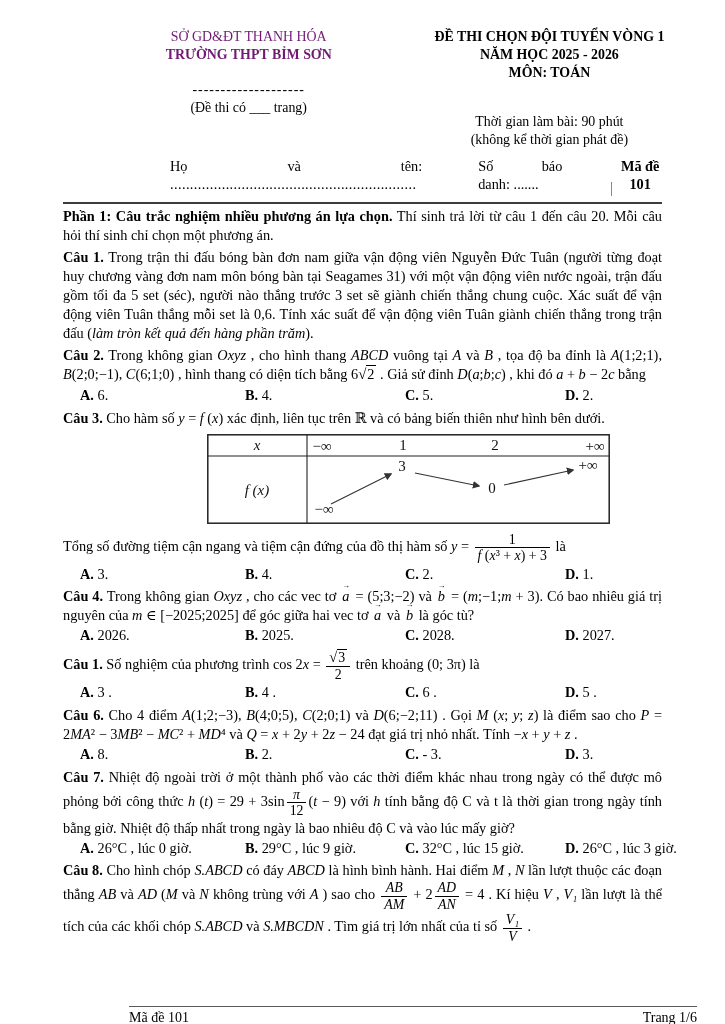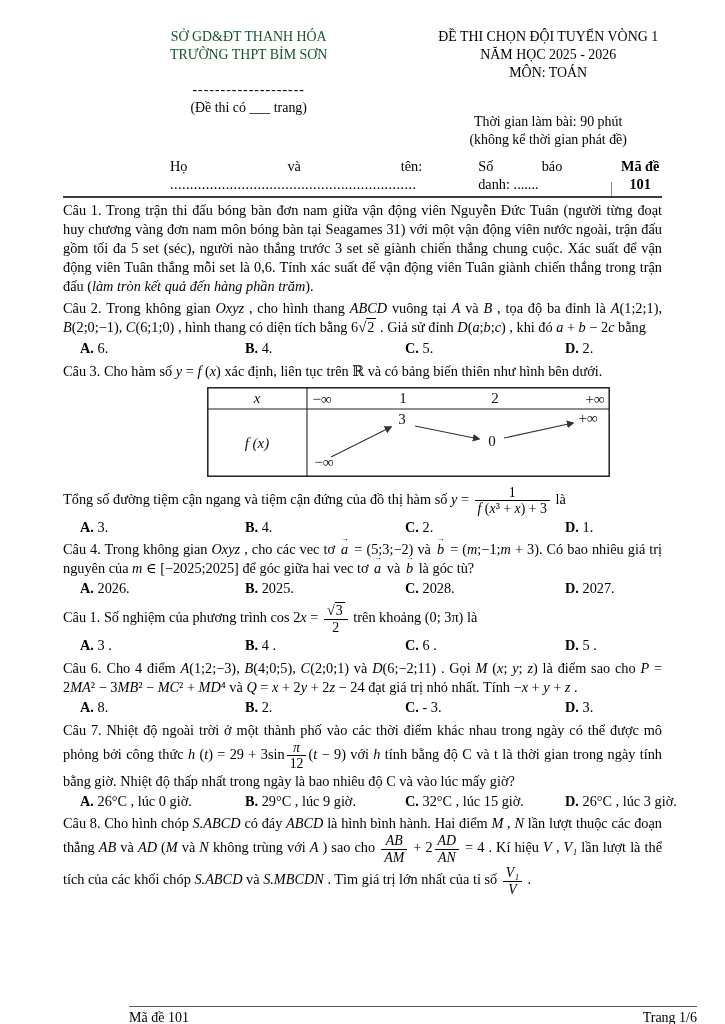--- a/index.html
+++ b/index.html
@@ -1,32 +1,32 @@
 <!DOCTYPE html>
 <html><head>
 <meta charset="utf-8">
 <style>
   html,body{margin:0;padding:0;}
   body{
     width:725px;height:1024px;overflow:hidden;position:relative;background:#ffffff;
     font-family:"Liberation Serif","DejaVu Serif",serif;font-size:14.3px;color:#000;
   }
   .page{position:relative;width:100%;height:100%;box-sizing:border-box;padding:28px 63px 0 63px;}
-  .b{font-weight:normal}
+  .b{font-weight:bold}
   .i{font-style:italic}
   
   .hdr{display:flex;font-size:13.9px;line-height:1.3;}
   .hl{flex:0 0 62%;text-align:center;}
   .hr2{flex:0 0 38%;text-align:center;white-space:nowrap;}
-  .red{color:#14532d;}
+  .red{color:#701a75;}
   .dashes{margin-top:17px;letter-spacing:1px;}
   .hnote{}
   .hr2 .gap{margin-top:31px;}
   
-  .srow{display:flex;align-items:flex-end;margin-top:9px;border-bottom:2px solid #3c3c3c;padding-bottom:2px;line-height:1.25;gap:42px;}
+  .srow{display:flex;align-items:flex-end;margin-top:9px;border-bottom:2px solid #3c3c3c;padding-bottom:8px;line-height:1.25;gap:42px;}
   .sc1{margin-left:107px;width:300px;}
   .sc2{margin-left:8px;width:120px;box-sizing:border-box;padding:0 14px 0 6px;}
   .sc3{width:52px;text-align:center;font-weight:bold;position:relative;}
   .sc3::before{content:"";position:absolute;left:-7px;bottom:-2px;height:14px;width:1px;background:#888;}
   .just{text-align:justify;text-align-last:justify;}
   .dots{white-space:nowrap;overflow:hidden;letter-spacing:.4px;}
   
   .para{margin:0;text-align:justify;line-height:1.33;}
   .part1{margin-top:3px;}
   .q{margin-top:3px;}
@@ -80,20 +80,21 @@
     <div class="sc2">
       <div class="just">Số báo</div>
       <div>danh: .......</div>
     </div>
     <div class="sc3">
       <div>Mã đề</div>
       <div>101</div>
     </div>
   </div>
 
+  <p class="para part1"><b>Phần 1: Câu trắc nghiệm nhiều phương án lựa chọn.</b><span> Thí sinh trả lời từ câu 1 đến câu 20. Mỗi câu hỏi thí sinh chỉ chọn một phương án.</span></p>
 
   <p class="para q"><span class="b">Câu 1.</span><span> Trong trận thi đấu bóng bàn đơn nam giữa vận động viên Nguyễn Đức Tuân (người từng đoạt huy chương vàng đơn nam môn bóng bàn tại Seagames 31) với một vận động viên nước ngoài, trận đấu gồm tối đa 5 set (séc), người nào thắng trước 3 set sẽ giành chiến thắng chung cuộc. Xác suất để vận động viên Tuân thắng mỗi set là 0,6. Tính xác suất để vận động viên Tuân giành chiến thắng trong trận đấu (</span><span class="i">làm tròn kết quả đến hàng phần trăm</span><span>).</span></p>
 
   <p class="para q"><span class="b">Câu 2.</span><span> Trong không gian </span><span class="i">Oxyz</span><span> , cho hình thang </span><span class="i">ABCD</span><span> vuông tại </span><span class="i">A</span><span> và </span><span class="i">B</span><span> , tọa độ ba đỉnh là </span><span class="i">A</span><span>(1;2;1), </span><span class="i">B</span><span>(2;0;−1), </span><span class="i">C</span><span>(6;1;0) , hình thang có diện tích bằng 6</span><span class="sqrt"><span class="rad">√</span><span class="sqc"><span>2</span></span></span><span> . Giả sử đỉnh </span><span class="i">D</span><span>(</span><span class="i">a</span><span>;</span><span class="i">b</span><span>;</span><span class="i">c</span><span>) , khi đó </span><span class="i">a</span><span> + </span><span class="i">b</span><span> − 2</span><span class="i">c</span><span> bằng</span></p>
   <div class="opts">
       <span class="opt"><b>A.</b> 6.</span>
       <span class="opt"><b>B.</b> 4.</span>
       <span class="opt"><b>C.</b> 5.</span>
       <span class="opt"><b>D.</b> 2.</span>
     </div>

